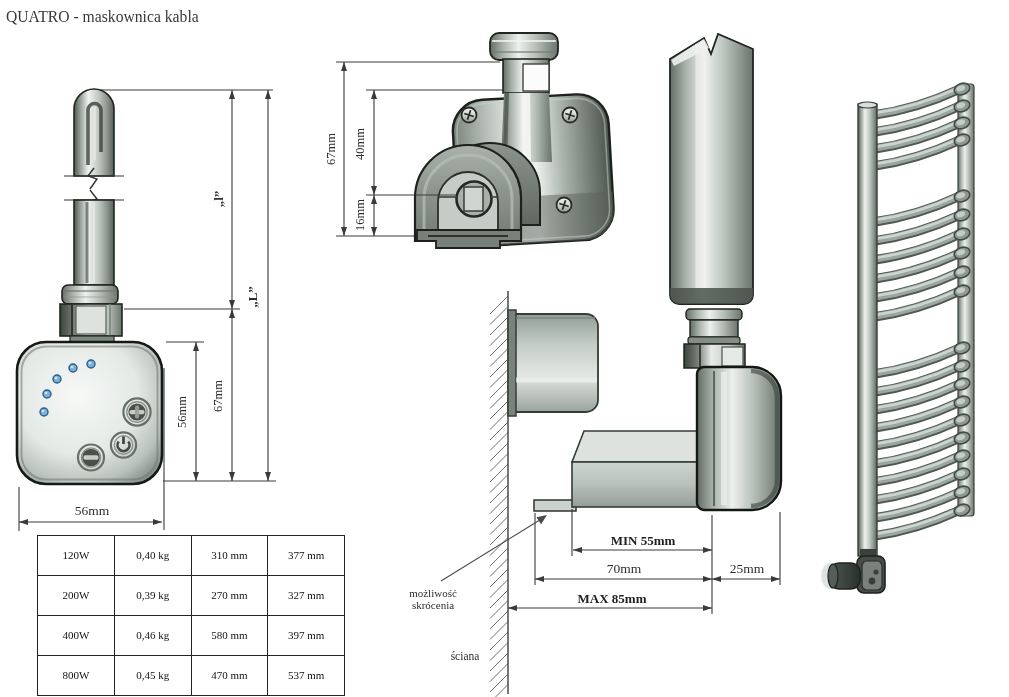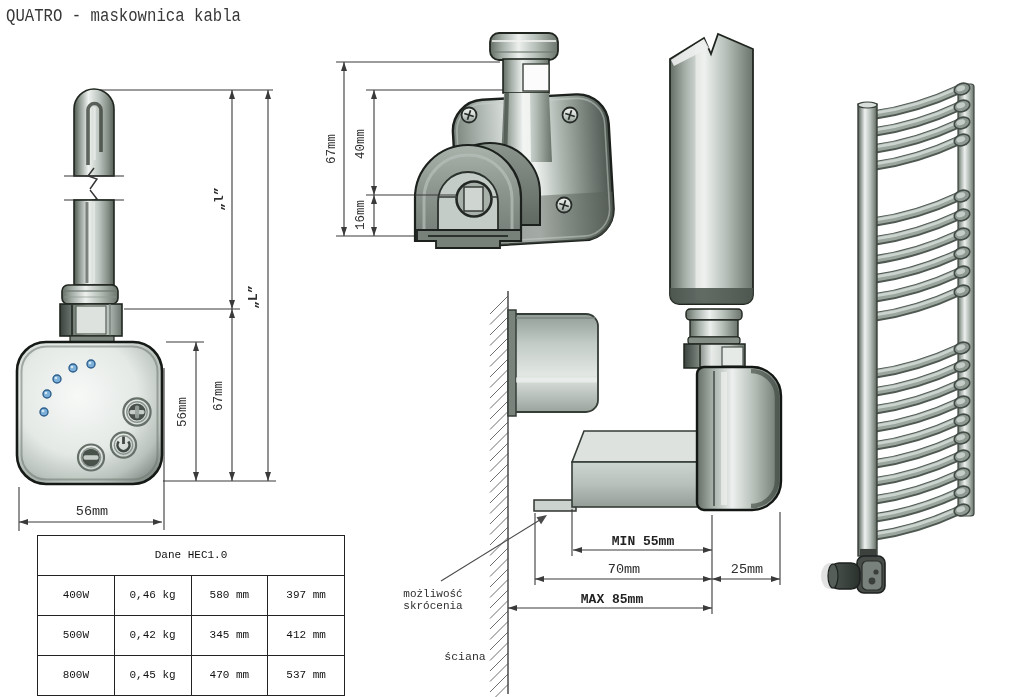--- a/index.html
+++ b/index.html
@@ -1,17 +1,17 @@
 <!DOCTYPE html>
 <html><head>
 <meta charset="utf-8">
 <style>
 html,body{margin:0;padding:0;background:#fff;}
 #page{position:relative;width:1009px;height:697px;background:#fff;overflow:hidden;
- font-family:Liberation Mono, monospace;}
+ font-family:Liberation Serif, serif;}
 #title{position:absolute;left:6px;top:5.5px;font-size:17.5px;color:#383838;transform:scaleX(.895);transform-origin:0 0;}
 #tbl{position:absolute;left:37px;top:535px;width:308px;height:161px;border-collapse:collapse;
  font-size:11px;color:#111;table-layout:fixed;}
 #tbl td{border:1.8px solid #222;text-align:center;padding:0;line-height:12.6px;}
 svg{position:absolute;left:0;top:0;}
 </style>
 </head>
 <body>
 <div id="page">
 <div id="title">QUATRO - maskownica kabla</div>
@@ -442,34 +442,37 @@
 <rect x="857" y="556" width="28" height="37" rx="7" fill="#474c49" stroke="#1e2220" stroke-width="1.6"></rect>
 <rect x="862" y="561" width="20" height="29" rx="5" fill="#79817c" stroke="#2a2e2b" stroke-width="1.2"></rect>
 <circle cx="872" cy="581" r="3.4" fill="#3a3f3c"></circle>
 <circle cx="876" cy="572" r="2.6" fill="#3a3f3c"></circle>
 <rect x="830" y="563" width="30" height="26" rx="9" fill="url(#darkSide)" stroke="#1e2220" stroke-width="1.5"></rect>
 <path d="M830,563 A9,13 0 0 0 830,589 L838,589 L838,563 Z" fill="#30373225" stroke="none"></path>
 <ellipse cx="833" cy="576" rx="5" ry="12" fill="#555e58" stroke="#1e2220" stroke-width="1.2"></ellipse>
 </svg>
 <table id="tbl">
 <tbody>
-        <tr>
-          <td colspan="4">Dane HEC1.0</td>
+<tr>
+          <td>120W</td>
+          <td>0,40 kg</td>
+          <td>310 mm</td>
+          <td>377 mm</td>
+        </tr>
+<tr>
+          <td>200W</td>
+          <td>0,39 kg</td>
+          <td>270 mm</td>
+          <td>327 mm</td>
         </tr>
 <tr>
           <td>400W</td>
           <td>0,46 kg</td>
           <td>580 mm</td>
           <td>397 mm</td>
-        </tr>
-<tr>
-          <td>500W</td>
-          <td>0,42 kg</td>
-          <td>345 mm</td>
-          <td>412 mm</td>
         </tr>
 <tr>
           <td>800W</td>
           <td>0,45 kg</td>
           <td>470 mm</td>
           <td>537 mm</td>
         </tr>
 </tbody>
     </table>
 </div>

